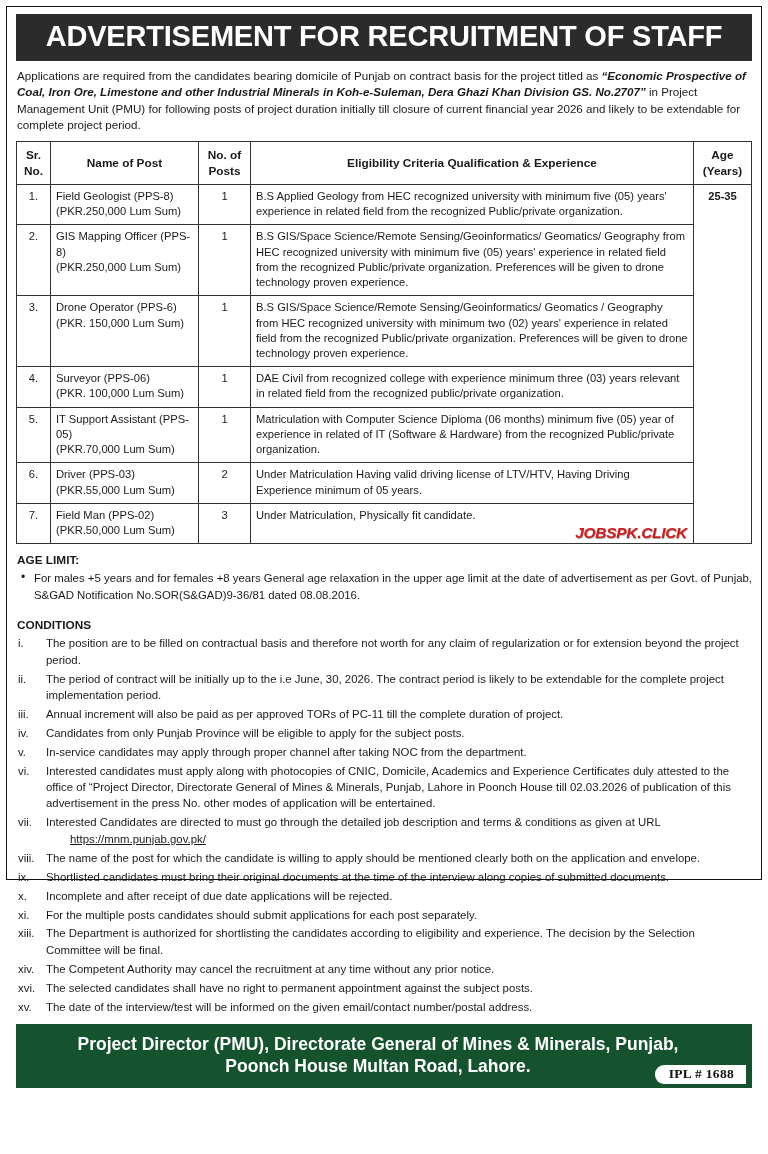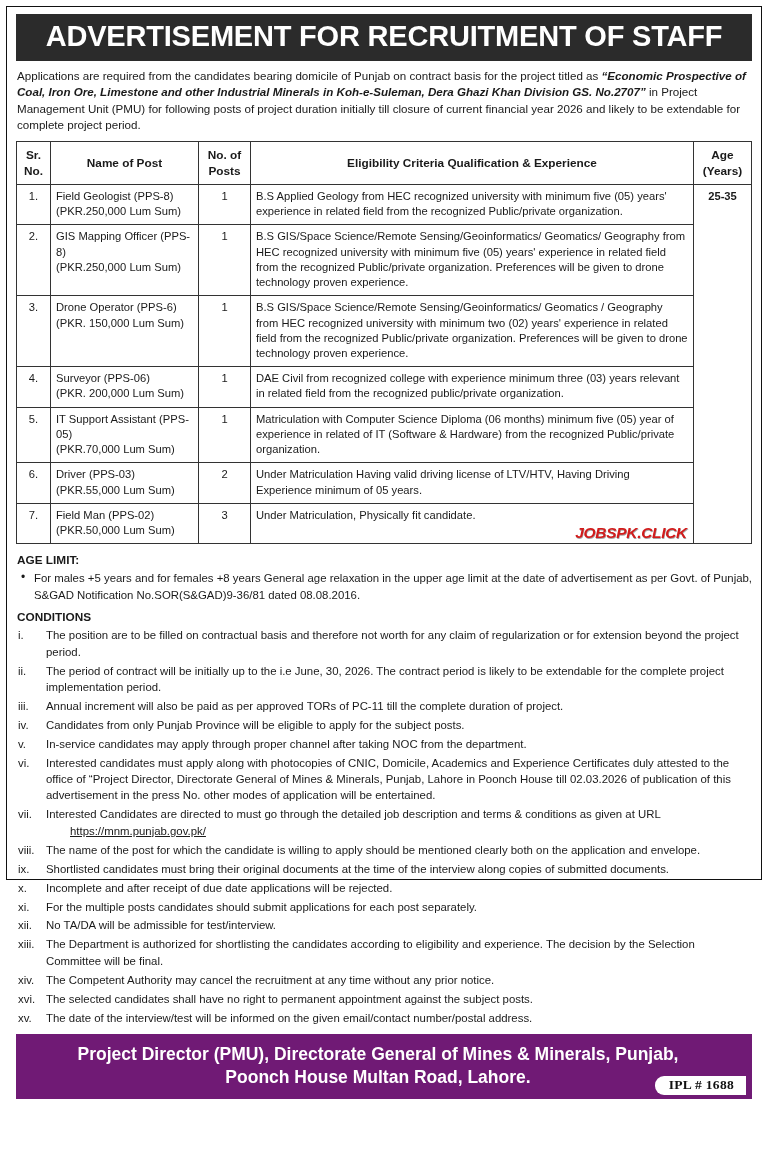--- a/index.html
+++ b/index.html
@@ -109,21 +109,21 @@
     white-space: nowrap;
   }
 
   
   .sec-head {
     font-size: 11.8px;
     font-weight: bold;
     margin: 1px 0 3px 1px;
   }
   ul.bullets {
-    margin: 0 0 4px 0;
+    margin: 0 0 12px 0;
     padding-left: 18px;
     list-style: none;
   }
   ul.bullets li {
     position: relative;
     font-size: 11.4px;
     line-height: 1.44;
     margin-bottom: 2px;
   }
   ul.bullets li::before {
@@ -157,21 +157,21 @@
     color: #1a1a1a;
     display: inline-block;
     padding-left: 24px;
   }
 
   .spacer { flex: 1 1 auto; min-height: 2px; }
 
   
   .footer {
     position: relative;
-    background: #701a75;
+    background: #14532d;
     color: #ffffff;
     text-align: center;
     padding: 9px 22px 11px 10px;
     margin-top: 4px;
   }
   .footer .fline {
     font-size: 17.5px;
     font-weight: bold;
     line-height: 1.28;
   }
@@ -256,21 +256,21 @@
             <span>Drone Operator (PPS-6)</span>
             <span class="line2">(PKR. 150,000 Lum Sum)</span>
           </td>
           <td class="c-num">1</td>
           <td>B.S GIS/Space Science/Remote Sensing/Geoinformatics/ Geomatics / Geography from HEC recognized university with minimum two (02) years' experience in related field from the recognized Public/private organization. Preferences will be given to drone technology proven experience.</td>
         </tr>
         <tr>
           <td class="c-sr">4.</td>
           <td class="c-post">
             <span>Surveyor (PPS-06)</span>
-            <span class="line2">(PKR. 200,000 Lum Sum)</span>
+            <span class="line2">(PKR. 100,000 Lum Sum)</span>
           </td>
           <td class="c-num">1</td>
           <td>DAE Civil from recognized college with experience minimum three (03) years relevant in related field from the recognized public/private organization.</td>
         </tr>
         <tr>
           <td class="c-sr">5.</td>
           <td class="c-post">
             <span>IT Support Assistant (PPS- 05)</span>
             <span class="line2">(PKR.70,000 Lum Sum)</span>
           </td>
@@ -344,24 +344,20 @@
           <span class="rn">ix.</span>
           <span class="ctext">Shortlisted candidates must bring their original documents at the time of the interview along copies of submitted documents.</span>
         </li>
       <li>
           <span class="rn">x.</span>
           <span class="ctext">Incomplete and after receipt of due date applications will be rejected.</span>
         </li>
       <li>
           <span class="rn">xi.</span>
           <span class="ctext">For the multiple posts candidates should submit applications for each post separately.</span>
-        </li>
-      <li>
-          <span class="rn">xii.</span>
-          <span class="ctext">No TA/DA will be admissible for test/interview.</span>
         </li>
       <li>
           <span class="rn">xiii.</span>
           <span class="ctext">The Department is authorized for shortlisting the candidates according to eligibility and experience. The decision by the Selection Committee will be final.</span>
         </li>
       <li>
           <span class="rn">xiv.</span>
           <span class="ctext">The Competent Authority may cancel the recruitment at any time without any prior notice.</span>
         </li>
       <li>

